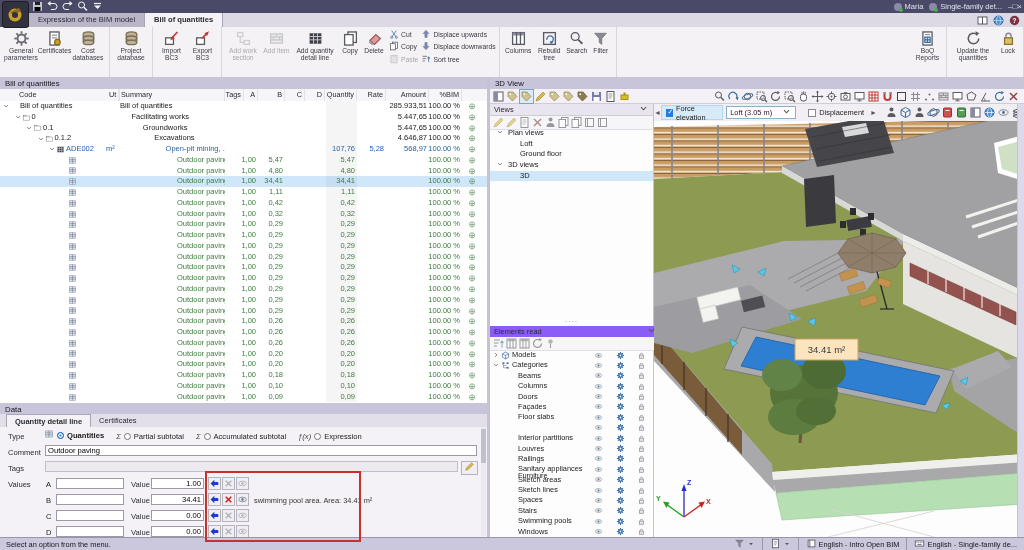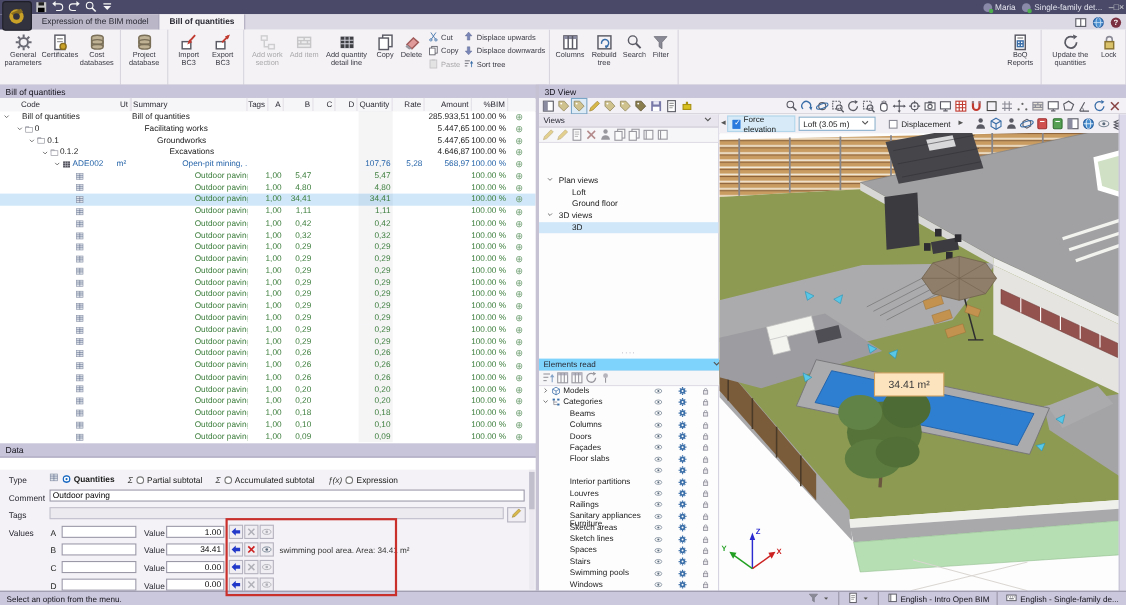--- a/index.html
+++ b/index.html
@@ -103,21 +103,21 @@
   .vhead .hchev{margin-left:auto;}
   .vtools{height:13px;background:#f6f5f8;border-bottom:1px solid #e0dde6;display:flex;align-items:center;padding-left:2px;}
   .vtools .tbico{opacity:.6;}
   .vt-row{height:10.7px;line-height:10.7px;font-size:7.5px;display:flex;align-items:center;cursor:default;}
   .vt-row.sel{background:#cfe7f9;}
   .vt-group{padding-left:6px;display:flex;gap:4px;align-items:center;}
   .vt-item{padding-left:30px;}
   .dots{position:absolute;left:0;top:214px;width:163px;text-align:center;color:#9a96a8;font-size:7px;letter-spacing:1px;}
   .ehead{position:absolute;left:0;top:222px;width:163px;}
   .etools{position:absolute;left:0;top:233px;width:163px;}
-  #views-tree{position:absolute;left:0;top:24px;width:163px;margin-top:31px;}
+  #views-tree{position:absolute;left:0;top:24px;width:163px;}
   #elements-rows{position:absolute;left:0;top:246px;width:163px;}
   .erow{position:relative;height:10.4px;font-size:7.4px;line-height:10.4px;cursor:default;}
   .erow .elabel{position:absolute;top:0;}
   .eico{position:absolute;top:0.5px;}
   
   .viewport{position:absolute;left:654px;top:104px;width:370px;height:433px;background:#fff;}
   .vptb{position:absolute;left:0;top:0;width:370px;height:17px;background:#f1eff4;border-bottom:1px solid #d5d2dc;
         display:flex;align-items:center;font-size:7.4px;}
   .vparrow{width:8px;text-align:center;color:#555;font-size:7px;}
   .vpchip{display:flex;align-items:center;gap:3px;background:#d6ebf7;border:1px solid #b3d6ea;height:13px;padding:0 4px;}
@@ -1364,20 +1364,24 @@
         <span class="cell r" style="left: 387px; width: 42px; box-sizing: border-box; padding-right: 2px;"></span>
         <span class="cell r" style="left: 428px; width: 34px; box-sizing: border-box; padding-right: 2px;">100.00 %</span>
         <span class="plus">⊕</span>
       </div>
     </div>
 
   <div class="pbar" style="top:403px;width:487px;">
     <span>Data</span>
     <span class="pclose">×</span>
   </div>
+  <div class="dtabs" id="data-tabs">
+      <div class="dtab active">Quantity detail line</div>
+      <div class="dtab">Certificates</div>
+    </div>
   <div class="dbody">
     <span class="dlabel" style="top:5px;">Type</span>
     <span id="type-options" style="position:absolute;left:44px;top:2px;"><span class="ropt">
           <span><svg width="10" height="10" viewBox="0 0 13 13">
               <rect x="2.2" y="2.5" width="8.6" height="8" fill="#dfe3ea" stroke="#8a93a8" stroke-width="0.8"></rect>
               <g stroke="#5a6a8a" stroke-width="0.7">
                 <line x1="2.2" y1="5" x2="10.8" y2="5"></line>
                 <line x1="2.2" y1="7.5" x2="10.8" y2="7.5"></line>
                 <line x1="6.5" y1="2.5" x2="6.5" y2="10.5"></line>
               </g>
@@ -1822,21 +1826,21 @@
           <span><svg width="8" height="8" viewBox="0 0 13 13">
               <polyline points="3.5,5 6.5,8 9.5,5" fill="none" stroke="#555" stroke-width="1.2"></polyline>
             </svg></span>
           <span>3D views</span>
         </div>
         <div class="vt-row vt-item sel">
           <span>3D</span>
         </div>
       </div>
     <div class="dots">····</div>
-    <div class="vhead ehead" style="background:#7dd3fc;">
+    <div class="vhead ehead" style="background:#8b5cf6;">
       <span>Elements read</span>
       <span class="hchev"><svg width="11" height="11" viewBox="0 0 13 13">
             <polyline points="3.5,5 6.5,8 9.5,5" fill="none" stroke="#555" stroke-width="1.2"></polyline>
           </svg></span>
     </div>
     <div class="vtools etools">
         <span class="tbico">
           <svg width="13" height="13" viewBox="0 0 13 13">
             <line x1="2" y1="3" x2="8" y2="3" stroke="#5a5a64"></line>
             <line x1="2" y1="6" x2="6.5" y2="6" stroke="#5a5a64"></line>

